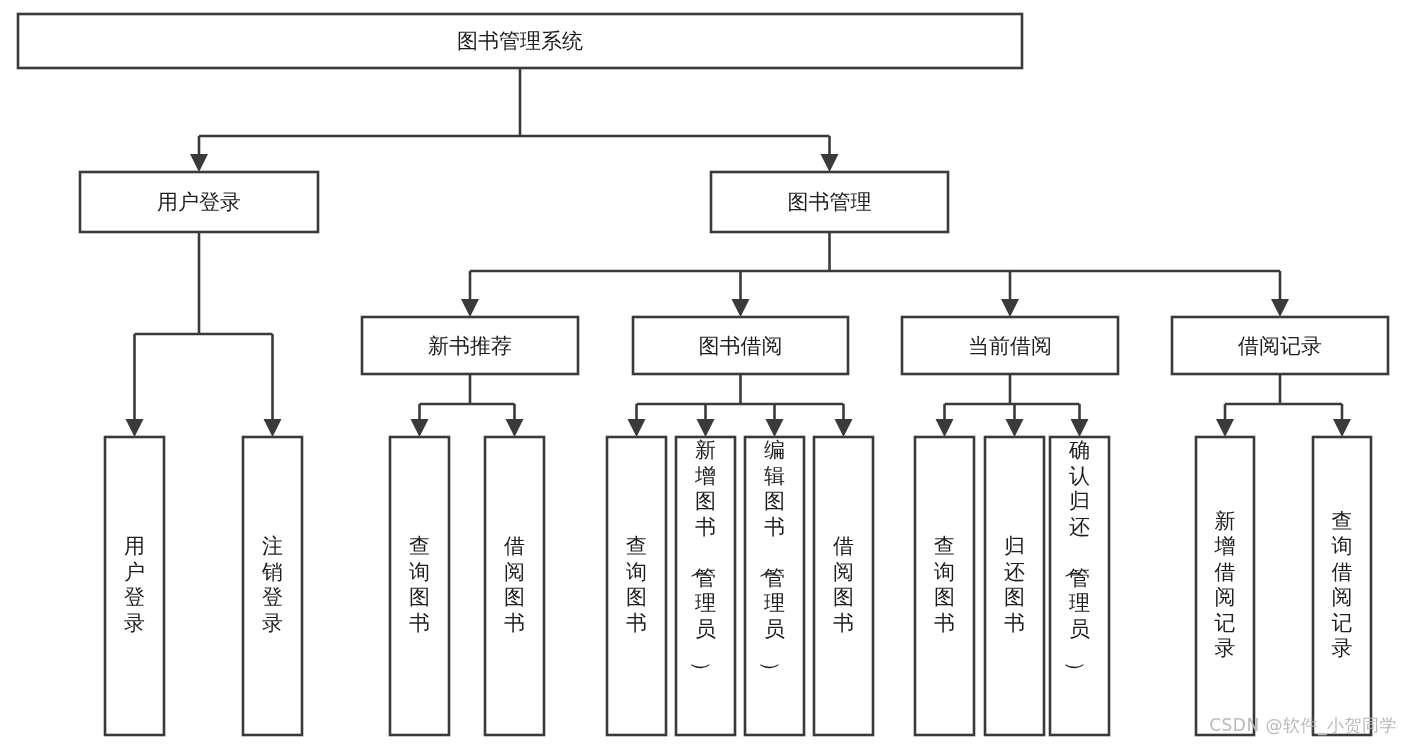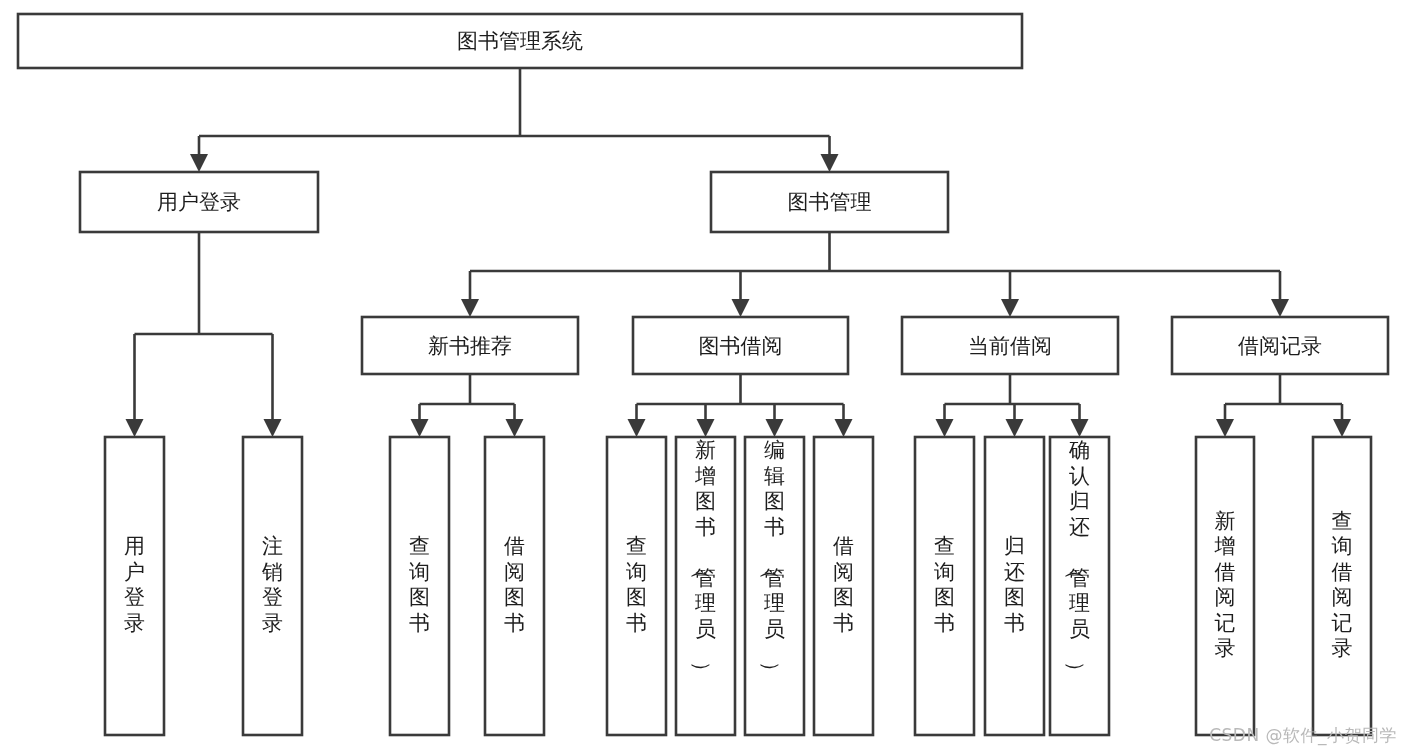--- a/index.html
+++ b/index.html
@@ -53,21 +53,21 @@
     stroke-linecap: butt;
     stroke-linejoin: miter;
   }
   .arrow-head {
     fill: #3a3a3a;
     stroke: none;
   }
   .watermark {
     position: absolute;
     right: 8px;
-    bottom: 0;
+    bottom: 10px;
     font-family: "DejaVu Sans", "Liberation Sans", sans-serif;
     font-size: 17px;
     color: #b9b9b9;
     letter-spacing: 0.5px;
     user-select: none;
     pointer-events: none;
   }
 </style>
 </head>
 <body>

